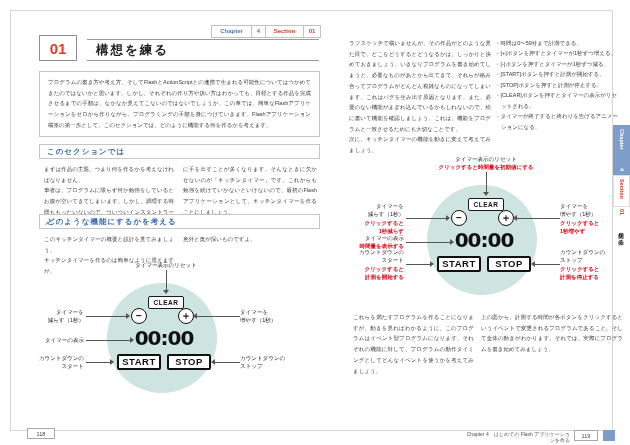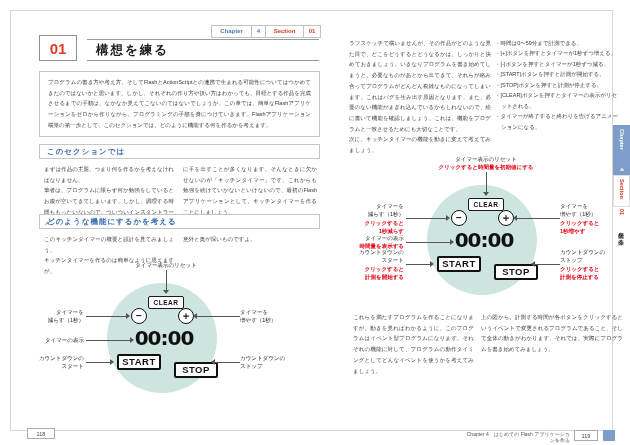--- a/index.html
+++ b/index.html
@@ -55,21 +55,21 @@
   #tab-title { left:616px; top:228px; height:70px; font-size:6px; color:#222; }
 
   
   .diagram { position:absolute; width:280px; height:175px; }
   .d-circle { position:absolute; left:81px; top:34px; width:110px; height:110px; border-radius:50%; background:#cde4e0; }
   .d-clear { position:absolute; left:122px; top:47px; width:36px; height:13px; background:#fff; border:1px solid #1a1a1a; border-radius:2px; font-size:6.5px; font-weight:bold; text-align:center; line-height:11px; letter-spacing:.5px; color:#111; }
   .d-round { position:absolute; top:59px; width:16px; height:16px; background:#fff; border:1.5px solid #111; border-radius:50%; font-size:10px; font-weight:bold; text-align:center; line-height:13px; color:#111; }
   .d-minus { left:105px; } .d-plus { left:152px; }
   .d-display { position:absolute; left:98px; top:77px; width:80px; text-align:center; font-family:"DejaVu Sans",sans-serif; font-size:20px; font-weight:bold; letter-spacing:-1px; color:#101010; }
   .d-btn { position:absolute; top:105px; width:44px; height:16px; background:#fff; border:2px solid #111; border-radius:2px; font-size:9.5px; font-weight:bold; text-align:center; line-height:12px; letter-spacing:.5px; color:#111; }
-  .d-start { left:91px; } .d-stop { left:148px;margin-top:8px; }
+  .d-start { left:91px; } .d-stop { left:141px; }
 
   .d-label { position:absolute; font-size:5.5px; line-height:1.5; color:#222; }
   .d-label .lbl { display:block; white-space:pre-line; }
   .d-label .note { display:block; white-space:pre-line; color:#e60012; font-weight:bold; }
   .anchor-r { right:222px; text-align:right; transform:translateY(-50%); width:70px; }
   .anchor-l { left:214px; text-align:left; transform:translateY(-50%); width:64px; }
   .lab-minus,.lab-plus { top:67px; } .lab-display { top:91px; } .lab-start,.lab-stop { top:113px; }
   .d-top-label { position:absolute; left:140px; top:20px; transform:translate(-50%,-100%); text-align:center; width:180px; }
 
   .hl { position:absolute; height:1px; background:#555; }

